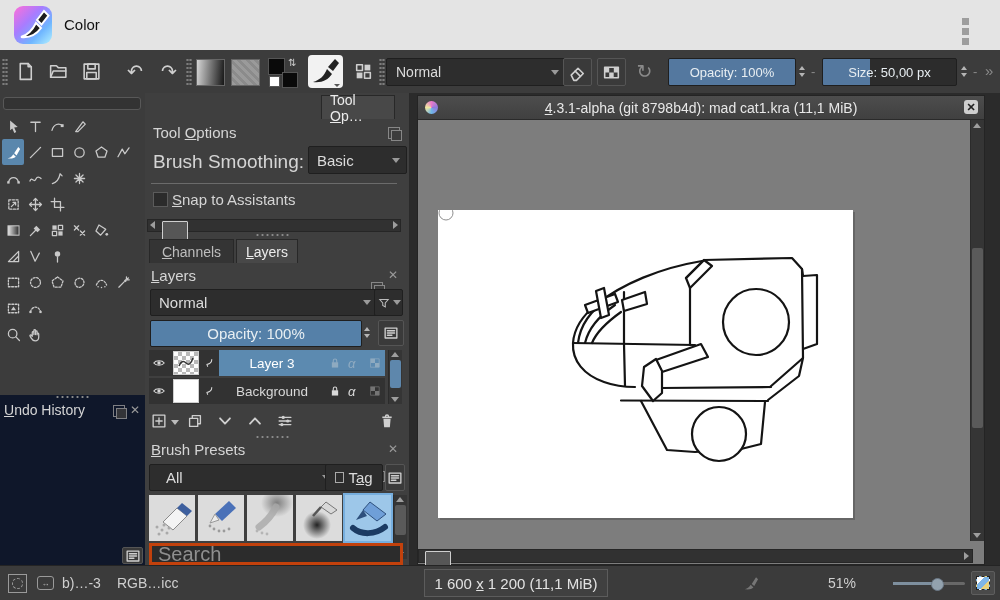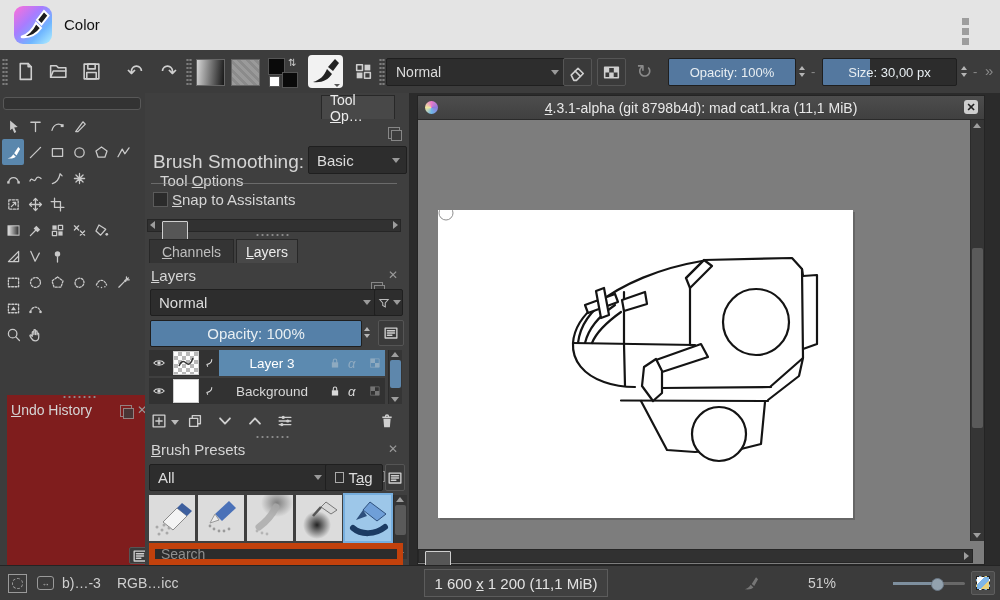--- a/index.html
+++ b/index.html
@@ -61,21 +61,21 @@
              linear-gradient(45deg,#b9b9b9 25%,#fdfdfd 25%,#fdfdfd 75%,#b9b9b9 75%);background-size:8px 8px;background-position:0 0,4px 4px;}
   .fade{opacity:.4;}
   .btn24{position:absolute;width:24px;height:24px;display:flex;align-items:center;justify-content:center;color:#cfcfcf;}
   .btn24 svg{width:18px;height:18px;}
   .bbtn{border:1px solid #555;border-radius:2px;background:#3a3a3a;}
   
   .ptile{position:absolute;width:46px;height:46px;background:#d9d9d9;top:0;}
   .ptile.sel{outline:2px solid #76aede;}
   .ptile svg{width:46px;height:46px;display:block;}
   .pstub{position:absolute;width:46px;height:15px;top:50px;background:#d9d9d9;overflow:hidden;}
-  input.search{background:#2c2c2c;border:6px solid #c2410c;color:#cfcfcf;font-size:14px;padding:2px 6px;font-family:"Liberation Sans",sans-serif;box-sizing:border-box;}
+  input.search{background:#2c2c2c;border:3px solid #c2410c;color:#cfcfcf;font-size:20px;padding:2px 6px;font-family:"Liberation Sans",sans-serif;box-sizing:border-box;}
   input.search::placeholder{color:#8f8f8f;}
   
   #mdi{left:410px;top:93px;width:590px;height:472px;background:#2b2b2b;}
   #subwin{left:7px;top:2px;width:568px;height:470px;border:1px solid #242424;background:#7d7d7d;box-sizing:border-box;}
   #subtitle{left:0;top:0;width:100%;height:24px;background:linear-gradient(#4d4d4d,#404040);border-bottom:1px solid #2a2a2a;box-sizing:border-box;}
   .vtrack{background:#353535;border-left:1px solid #2b2b2b;}
   .vthumb{position:absolute;left:1px;right:1px;background:#5a5a5a;border-radius:2px;}
   
   #statusbar{left:0;top:565px;width:1000px;height:35px;background:#3b3b3b;border-top:1px solid #242424;color:#cfcfcf;font-size:14px;}
   .sunken{border:1px solid #5c5c5c;background:#404040;display:flex;align-items:center;justify-content:center;font-size:15px;color:#e2e2e2;}
@@ -177,21 +177,21 @@
       <div class="fill" style="width:100%;"></div>
       <div class="lab">Opacity: 100%</div>
     </div>
     <div class="abs spin" style="left:795px;">
         <b></b>
         <i></i>
       </div>
     <div class="abs dim" style="left:811px;top:14px;">-</div>
     <div class="slider" style="left:822px;top:8px;width:133px;height:26px;">
       <div class="fill" style="width:47px;"></div>
-      <div class="lab">Size: 30,00 px</div>
+      <div class="lab">Size: 50,00 px</div>
     </div>
     <div class="abs spin" style="left:957px;">
         <b></b>
         <i></i>
       </div>
     <div class="abs dim" style="left:973px;top:14px;">-</div>
     <div class="abs dim" style="left:985px;top:12px;font-size:15px;">»</div>
   </div>
 
   <div class="abs" style="left:0;top:93px;width:145px;height:302px;background:#3c3c3c;border-right:1px solid #2e2e2e;">
@@ -411,39 +411,39 @@
           </div>
           <div class="tb-cell">
             <svg viewBox="0 0 20 20" fill="none" stroke="currentColor" stroke-width="1.5" stroke-linecap="round" stroke-linejoin="round">
               <path d="M6.2,11.5 V7.6 c0,-1.3 1.9,-1.3 1.9,0 V10 m0,-2.8 V5.3 c0,-1.3 1.9,-1.3 1.9,0 V10 m0,-3.2 c0,-1.3 1.9,-1.3 1.9,0 V10.3 m0,-1.1 c0.3,-1.2 1.9,-0.9 1.9,0.4 V13 c0,2.8 -1.6,4.5 -4.2,4.5 c-2.3,0 -3.4,-1 -4.6,-3.2 L3.6,12 c-0.6,-1.1 0.8,-2 1.6,-1 l1,1.2"></path>
             </svg>
           </div>
         </div>
       </div>
   </div>
 
-  <div class="abs" style="left:0;top:395px;width:145px;height:170px;background:#7f1d1d;border-right:1px solid #2e2e2e;margin-left:7px;">
+  <div class="abs" style="left:0;top:395px;width:145px;height:170px;background:#0f172a;border-right:1px solid #2e2e2e;">
     <div class="abs dots" style="left:55px;top:0px;"></div>
     <div class="abs ptext" style="left:4px;top:7px;"><u>U</u>ndo History</div>
     <div class="abs dockico" style="left:113px;top:10px;"></div>
     <div class="abs dockx" style="left:130px;top:10px;">✕</div>
     <div class="abs btn24 bbtn" style="left:122px;top:152px;width:19px;height:15px;">
         <svg viewBox="0 0 20 20" fill="none" stroke="currentColor" stroke-width="1.5" stroke-linecap="round" stroke-linejoin="round">
           <rect x="3.5" y="4.5" width="13" height="11"></rect>
           <path d="M6,7.5 H14 M6,10 H14 M6,12.5 H11"></path>
         </svg>
       </div>
   </div>
 
   <div class="abs" style="left:145px;top:93px;width:265px;height:472px;background:#3f3f3f;border-right:1px solid #2a2a2a;box-sizing:border-box;">
 
     <div class="tab active" style="left:176px;top:2px;width:74px;">
         <span>Tool <u>O</u>p…</span>
       </div>
-    <div class="abs ptext" style="left:15px;top:31px;font-size:15px;margin-top:48px;">Tool <u>O</u>ptions</div>
+    <div class="abs ptext" style="left:8px;top:31px;font-size:15px;">Tool <u>O</u>ptions</div>
     <div class="abs dockico" style="left:243px;top:34px;"></div>
     <div class="abs ptext" style="left:8px;top:58px;font-size:19px;">Brush Smoothing:</div>
     <div class="abs dd" style="left:163px;top:53px;width:89px;height:26px;padding-left:8px;font-size:15px;">
       <span>Basic</span>
       <span class="chev" style="position:absolute;right:6px;top:11px;"></span>
     </div>
     <div class="abs sep" style="left:6px;top:90px;width:246px;"></div>
     <div class="abs check" style="left:8px;top:99px;"></div>
     <div class="abs ptext" style="left:27px;top:98px;font-size:15px;"><u>S</u>nap to Assistants</div>
     <div class="abs hscroll" style="left:2px;top:126px;width:252px;height:11px;">
@@ -579,21 +579,21 @@
           <path d="M6,7.5 H14 L13.2,17 H6.8 Z" fill="currentColor" stroke="none"></path>
           <rect x="4.8" y="5" width="10.4" height="1.8" fill="currentColor" stroke="none"></rect>
           <path d="M8.3,5 a1.7,1.7 0 0 1 3.4,0"></path>
         </svg>
       </div>
     <div class="abs dots" style="left:110px;top:342px;"></div>
 
     <div class="abs ptext" style="left:6px;top:348px;font-size:15px;"><u>B</u>rush Presets</div>
     <div class="abs dockico" style="left:226px;top:351px;"></div>
     <div class="abs dockx" style="left:243px;top:351px;">✕</div>
-    <div class="abs dd" style="left:4px;top:371px;width:170px;height:25px;padding-left:8px;font-size:15px;">
+    <div class="abs dd" style="left:4px;top:371px;width:170px;height:25px;padding-left:16px;font-size:15px;">
       <span>All</span>
       <span class="chev" style="position:absolute;right:6px;top:10px;"></span>
     </div>
     <div class="abs dd" style="left:180px;top:371px;width:56px;height:25px;justify-content:center;font-size:15px;">
       <span style="width:7px;height:9px;border:1px solid #aaa;margin-right:4px;"></span>
       <span>T<u>ag</u></span>
     </div>
     <div class="abs btn24 bbtn" style="left:240px;top:371px;width:18px;height:25px;">
         <svg viewBox="0 0 20 20" fill="none" stroke="currentColor" stroke-width="1.5" stroke-linecap="round" stroke-linejoin="round">
           <rect x="3.5" y="4.5" width="13" height="11"></rect>
@@ -762,21 +762,21 @@
     </div>
     <div class="abs" style="left:37px;top:10px;width:15px;height:12px;border:1px solid #9a9a9a;border-radius:3px;display:flex;align-items:center;justify-content:center;font-size:8px;color:#bbb;">↔</div>
     <span class="abs" style="left:62px;top:9px;">b)…-3</span>
     <span class="abs" style="left:117px;top:9px;">RGB…icc</span>
     <div class="abs sunken" style="left:424px;top:3px;width:182px;height:26px;">
         <span>1 600 <u>x</u> 1 200 (11,1 MiB)</span>
       </div>
     <div class="abs fade" style="left:742px;top:8px;width:18px;height:18px;color:#cfcfcf;"><svg viewBox="0 0 20 20" fill="none" stroke="currentColor" stroke-width="1.5" stroke-linecap="round" stroke-linejoin="round">
           <path d="M3,17 C6.5,16.2 8.2,14.6 9.7,12 L12.7,15 C10.7,16.8 8.5,17.4 3,17 Z M10.8,11 L15.6,3.6 L17.8,5.8 L13.6,13.4 Z" fill="currentColor" stroke="none"></path>
         </svg></div>
-    <span class="abs" style="left:808px;top:9px;">51%</span>
+    <span class="abs" style="left:828px;top:9px;">51%</span>
     <div class="abs" style="left:893px;top:16px;width:72px;height:3px;background:#686868;border-radius:2px;">
       <div style="position:absolute;left:0;width:42px;height:3px;background:#7e8f9e;"></div>
       <div style="position:absolute;left:38px;top:-4px;width:11px;height:11px;border-radius:50%;background:#93a2ae;border:1px solid #6b7886;"></div>
     </div>
     <div class="abs" style="left:971px;top:5px;width:22px;height:22px;background:#4a4a4a;border:1px solid #5e5e5e;border-radius:2px;">
       <div style="width:12px;height:12px;margin:4px;border:1px dashed #222;background:linear-gradient(135deg,#ffffff 0 30%,#7db5e8 30% 65%,#e8d27d 65%);"></div>
     </div>
   </div>
 
 </div>

